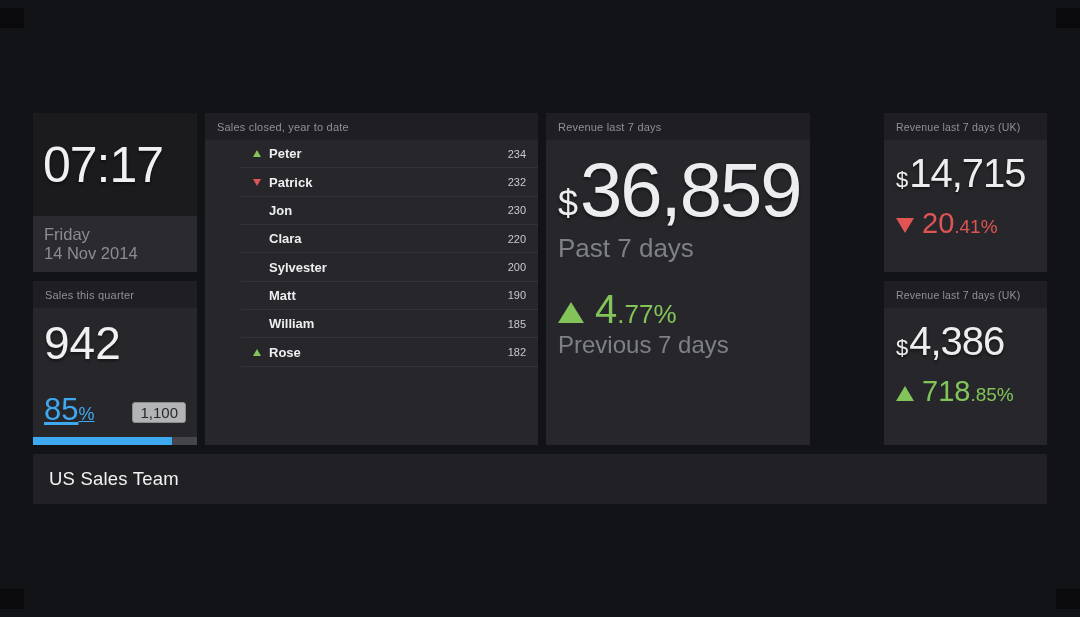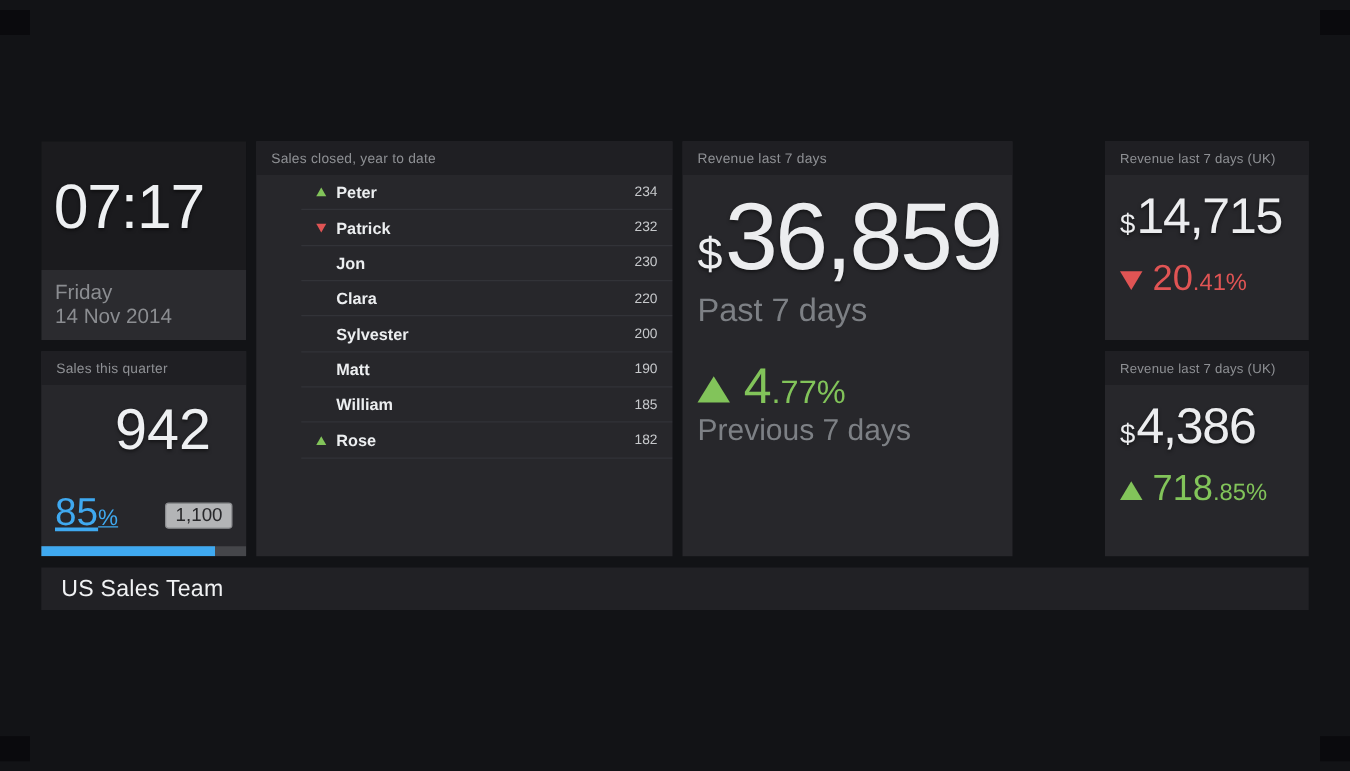--- a/index.html
+++ b/index.html
@@ -33,21 +33,21 @@
   .strip .wtitle{font-size:11px;color:var(--label);padding-left:12px;letter-spacing:.2px;white-space:nowrap;}
 
   
   .w-clock{left:33px;top:113px;width:164px;height:159px;background:transparent;}
   .clock-time{height:103px;background:var(--clock-top);display:flex;align-items:center;padding-left:10px;}
   .clock-time span{font-size:50px;letter-spacing:-1px;color:var(--white);text-shadow:0 2px 3px rgba(0,0,0,.5);}
   .clock-date{height:56px;background:var(--clock-bottom);padding:9px 11px;color:#8b8d91;font-size:16.5px;line-height:1.18;}
 
   
   .w-sales{left:33px;top:281px;width:164px;height:164px;}
-  .sales-num{font-size:46px;color:var(--white);padding-left:11px;margin-top:12px;line-height:1;text-shadow:0 2px 3px rgba(0,0,0,.5);margin-left:48px;}
+  .sales-num{font-size:46px;color:var(--white);padding-left:11px;margin-top:12px;line-height:1;text-shadow:0 2px 3px rgba(0,0,0,.5);}
   .pct-line{position:absolute;left:11px;bottom:17px;color:var(--blue);display:flex;align-items:baseline;text-decoration:underline;}
   .pct-big{font-size:31px;font-weight:500;}
   .pct-small{font-size:18px;font-weight:500;}
   .goal-badge{position:absolute;right:11px;bottom:22px;background:var(--badgebg);color:#28282b;font-size:15px;padding:1px 7px;border-radius:3px;border:1px solid #8c8d90;}
   .progress-track{position:absolute;left:0;right:0;bottom:0;height:8px;background:var(--barrest);}
   .progress-fill{height:100%;background:var(--blue);}
 
   
   .w-board{left:205px;top:113px;width:333px;height:332px;}
   .rows{position:absolute;left:0;right:0;top:27px;padding-left:36px;}
@@ -85,21 +85,21 @@
   .change-line.md{margin-top:16px;}
   .change-line.md .chg-arrow{border-left:9px solid transparent;border-right:9px solid transparent;margin-right:8px;}
   .change-line.md.up .chg-arrow{border-bottom:15px solid var(--green);}
   .change-line.md.down .chg-arrow{border-top:15px solid var(--red);}
   .change-line.md .chg-whole{font-size:29px;}
   .change-line.md .chg-frac{font-size:19px;}
   .change-line.up .chg-num{color:var(--green);}
   .change-line.down .chg-num{color:var(--red);}
 
   
-  .bottom-bar{position:absolute;left:33px;top:454px;width:1014px;height:34px;background:#212125;display:flex;align-items:center;padding-left:16px;}
+  .bottom-bar{position:absolute;left:33px;top:454px;width:1014px;height:50px;background:#212125;display:flex;align-items:center;padding-left:16px;}
   .bottom-bar span{font-size:18.5px;color:#f0f1f3;letter-spacing:.2px;}
 </style>
 </head>
 <body>
 
 <div class="stage">
 
   <div class="corner c-tl"></div>
   <div class="corner c-tr"></div>
   <div class="corner c-bl"></div>

